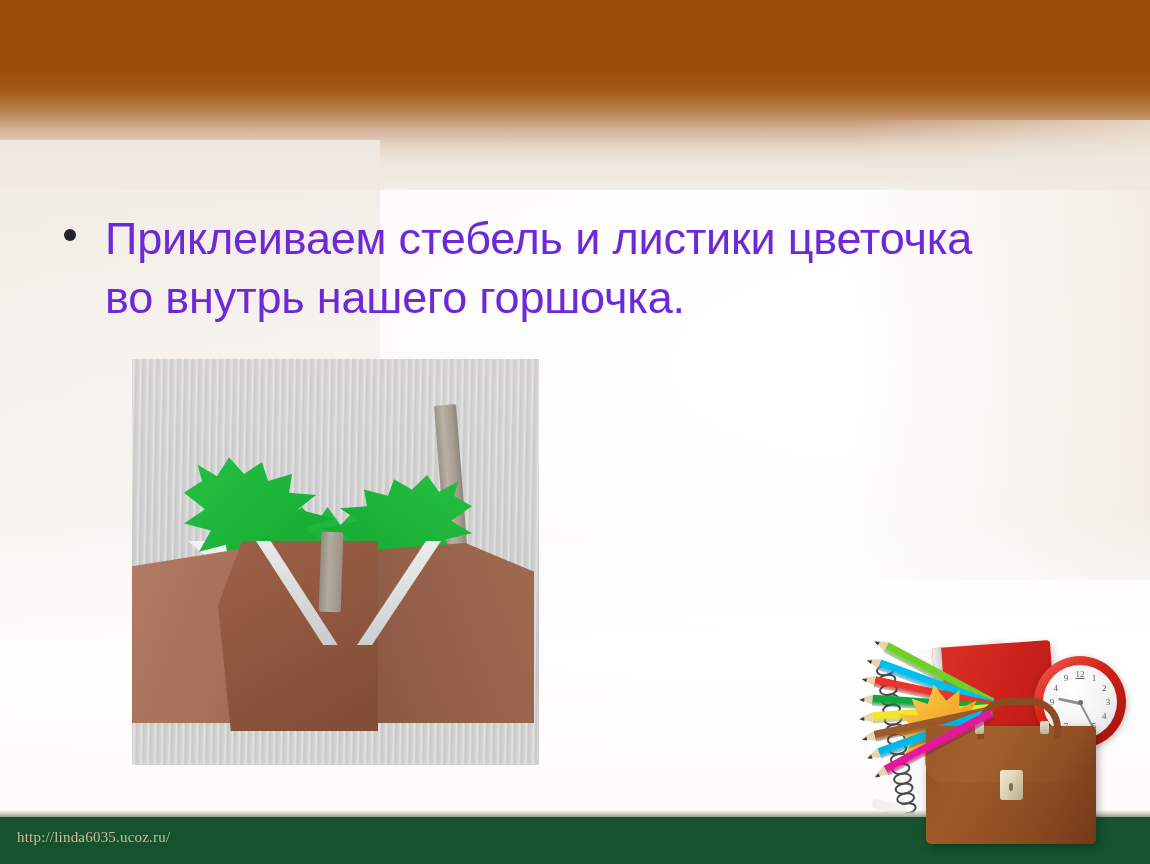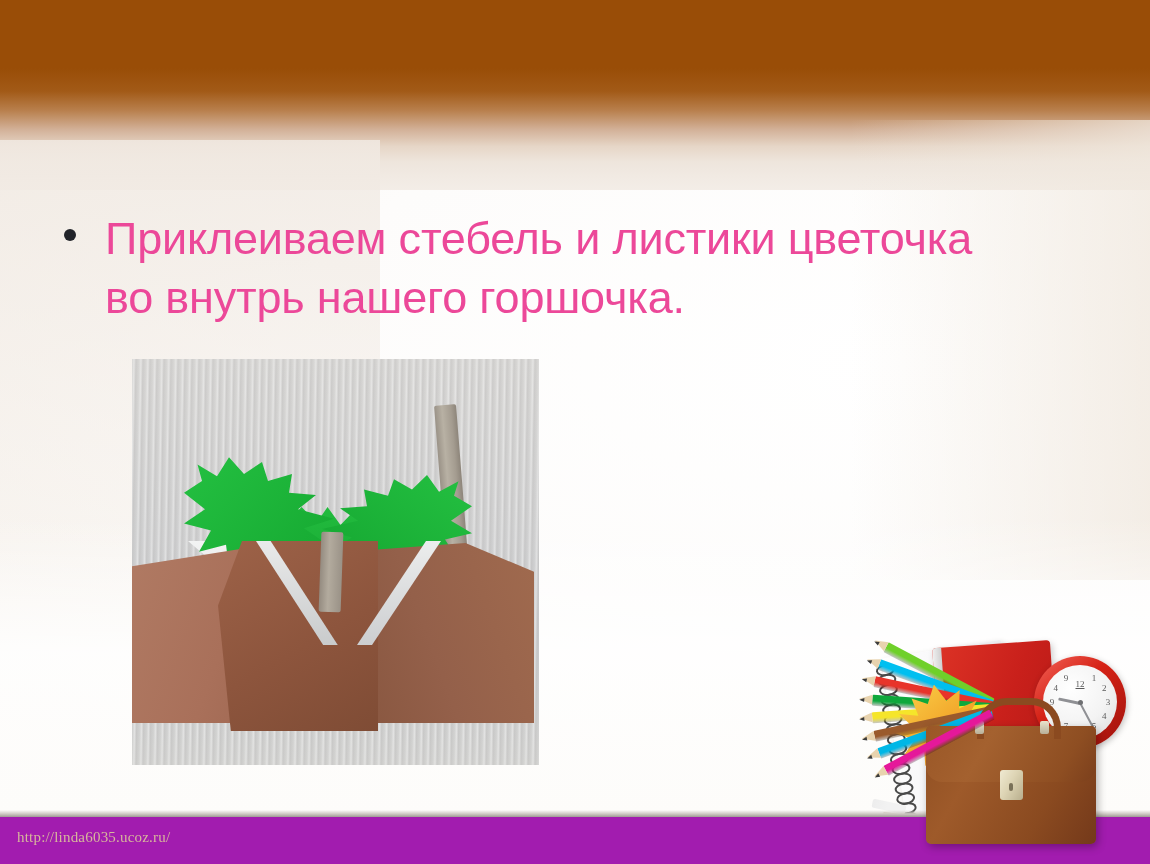--- a/index.html
+++ b/index.html
@@ -72,21 +72,21 @@
     left: 0; bottom: 47px;
     width: 1150px;
     height: 7px;
     background: linear-gradient(to bottom, rgba(255,255,255,0) 0%, #cfcac4 55%, #9f9a94 100%);
   }
   .bottom-bar {
     position: absolute;
     left: 0; bottom: 0;
     width: 1150px;
     height: 47px;
-    background: #a21caf;
+    background: #14532d;
   }
   .site-url {
     position: absolute;
     left: 17px;
     top: 12px;
     font-family: "Liberation Serif", serif;
     font-size: 15px;
     color: #d7b79b;
     letter-spacing: 0.2px;
     white-space: nowrap;
@@ -106,21 +106,21 @@
     height: 12px;
     border-radius: 50%;
     background: #22242a;
     flex: 0 0 auto;
     margin: 20px 29px 0 0;
   }
   .bullet-text {
     font-family: "Liberation Sans", sans-serif;
     font-size: 45px;
     line-height: 1.32;
-    color: #ec4899;
+    color: #6d28d9;
     letter-spacing: -0.2px;
     max-width: 905px;
   }
 
   
   .photo {
     position: absolute;
     left: 132px;
     top: 359px;
     width: 407px;
@@ -508,21 +508,21 @@
       <div class="redbook-edge"></div>
     </div>
 
     <div class="maple"></div>
 
     <div class="clock-outer">
       <div class="clock-face" id="clock-face">
         <div class="clock-hand clock-hour"></div>
         <div class="clock-hand clock-min"></div>
         <div class="clock-pin"></div>
-      <div class="clock-num" style="left: 37px; top: 19px; text-decoration: underline;">12</div>
+      <div class="clock-num" style="left: 37px; top: 9px; text-decoration: underline;">12</div>
           <div class="clock-num" style="left: 51px; top: 12.7513px;">1</div>
           <div class="clock-num" style="left: 61.2487px; top: 23px;">2</div>
           <div class="clock-num" style="left: 65px; top: 37px;">3</div>
           <div class="clock-num" style="left: 61.2487px; top: 51px;">4</div>
           <div class="clock-num" style="left: 51px; top: 61.2487px;">5</div>
           <div class="clock-num" style="left: 37px; top: 65px;">6</div>
           <div class="clock-num" style="left: 23px; top: 61.2487px;">7</div>
           <div class="clock-num" style="left: 12.7513px; top: 51px;">8</div>
           <div class="clock-num" style="left: 9px; top: 37px;">9</div>
           <div class="clock-num" style="left: 12.7513px; top: 23px;">4</div>

